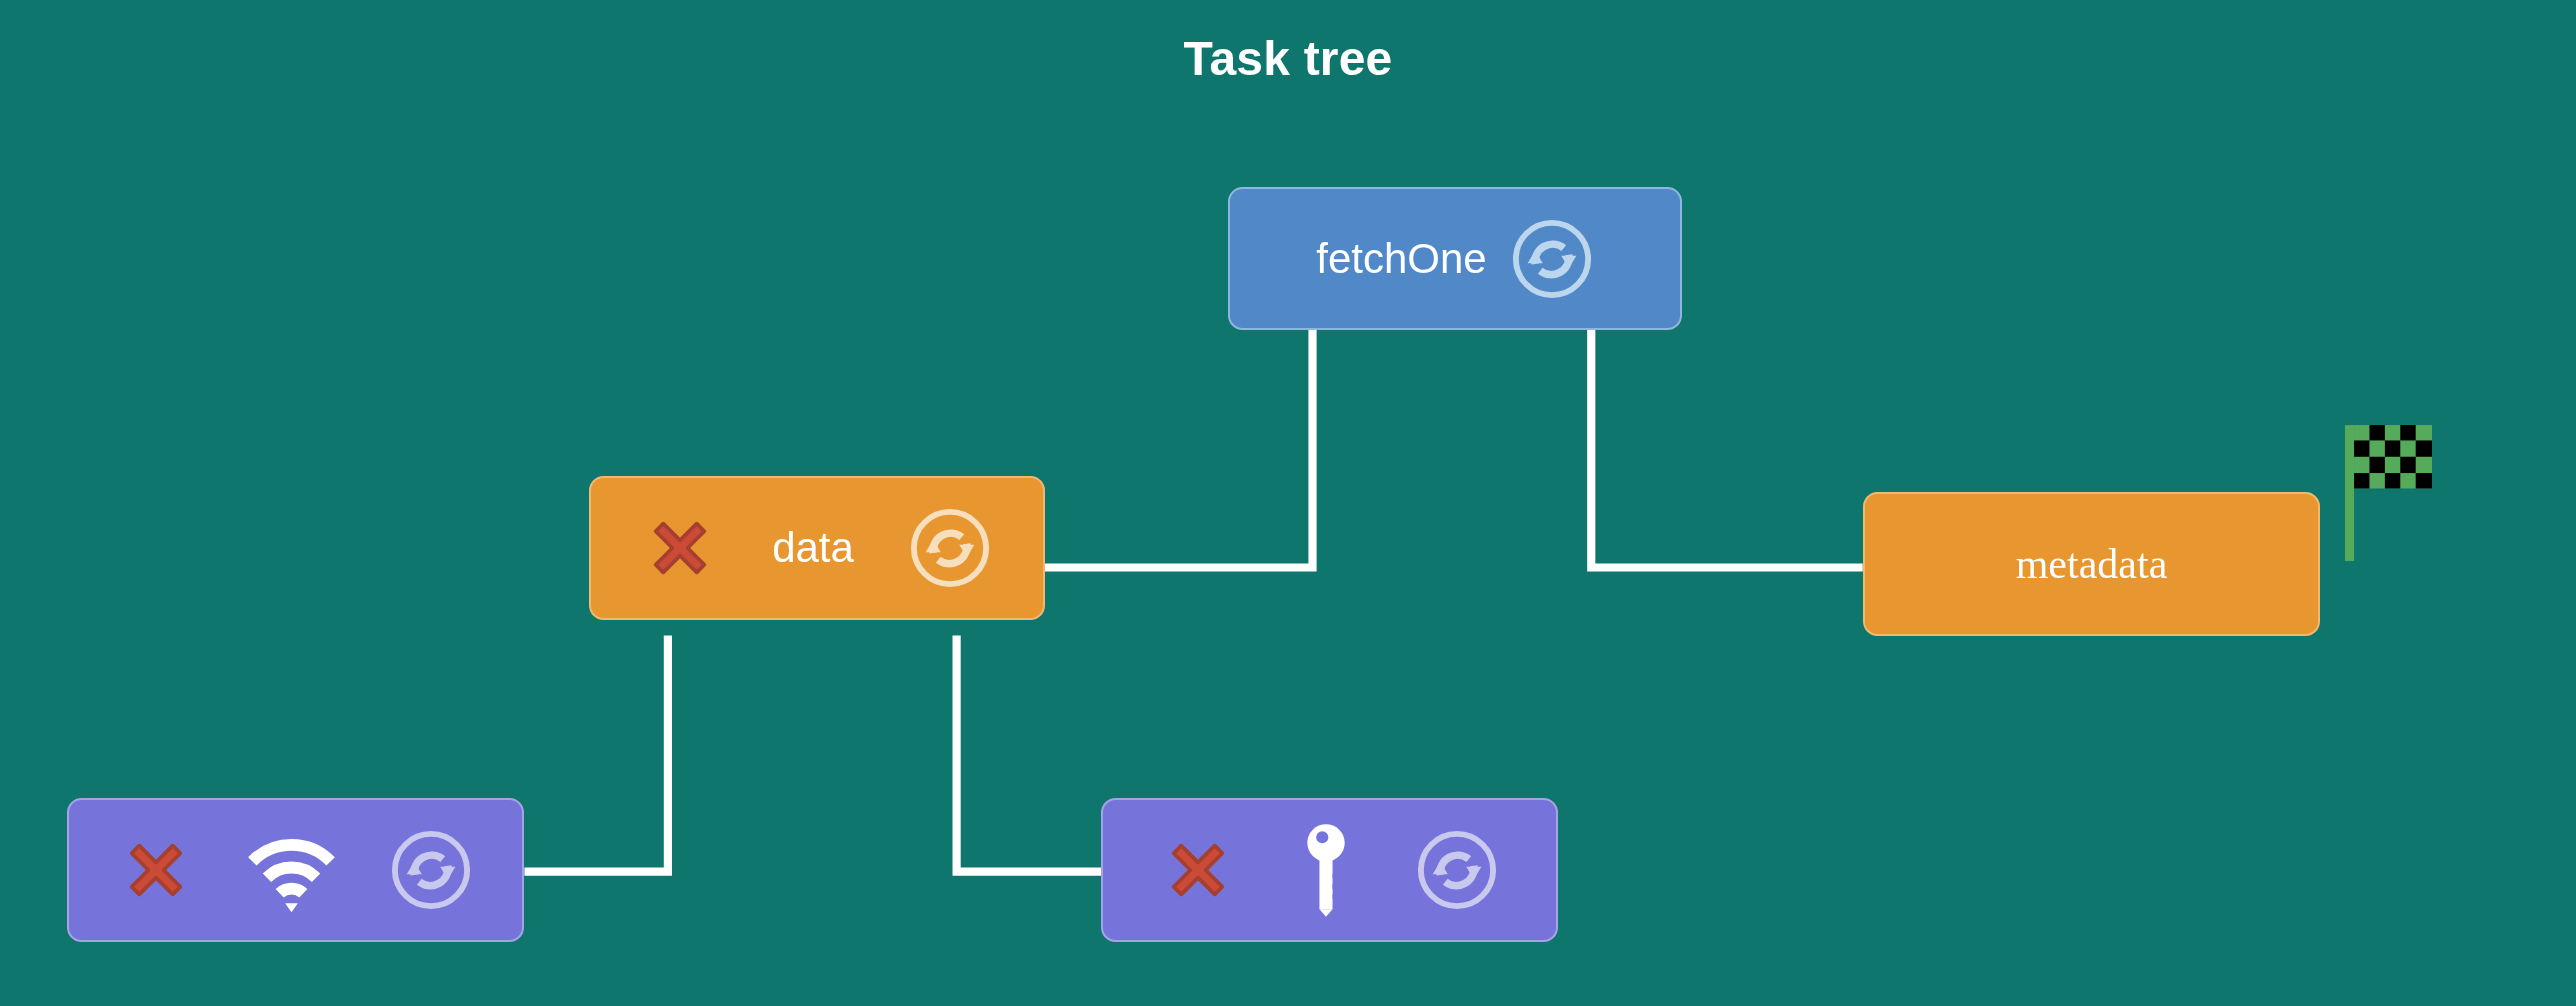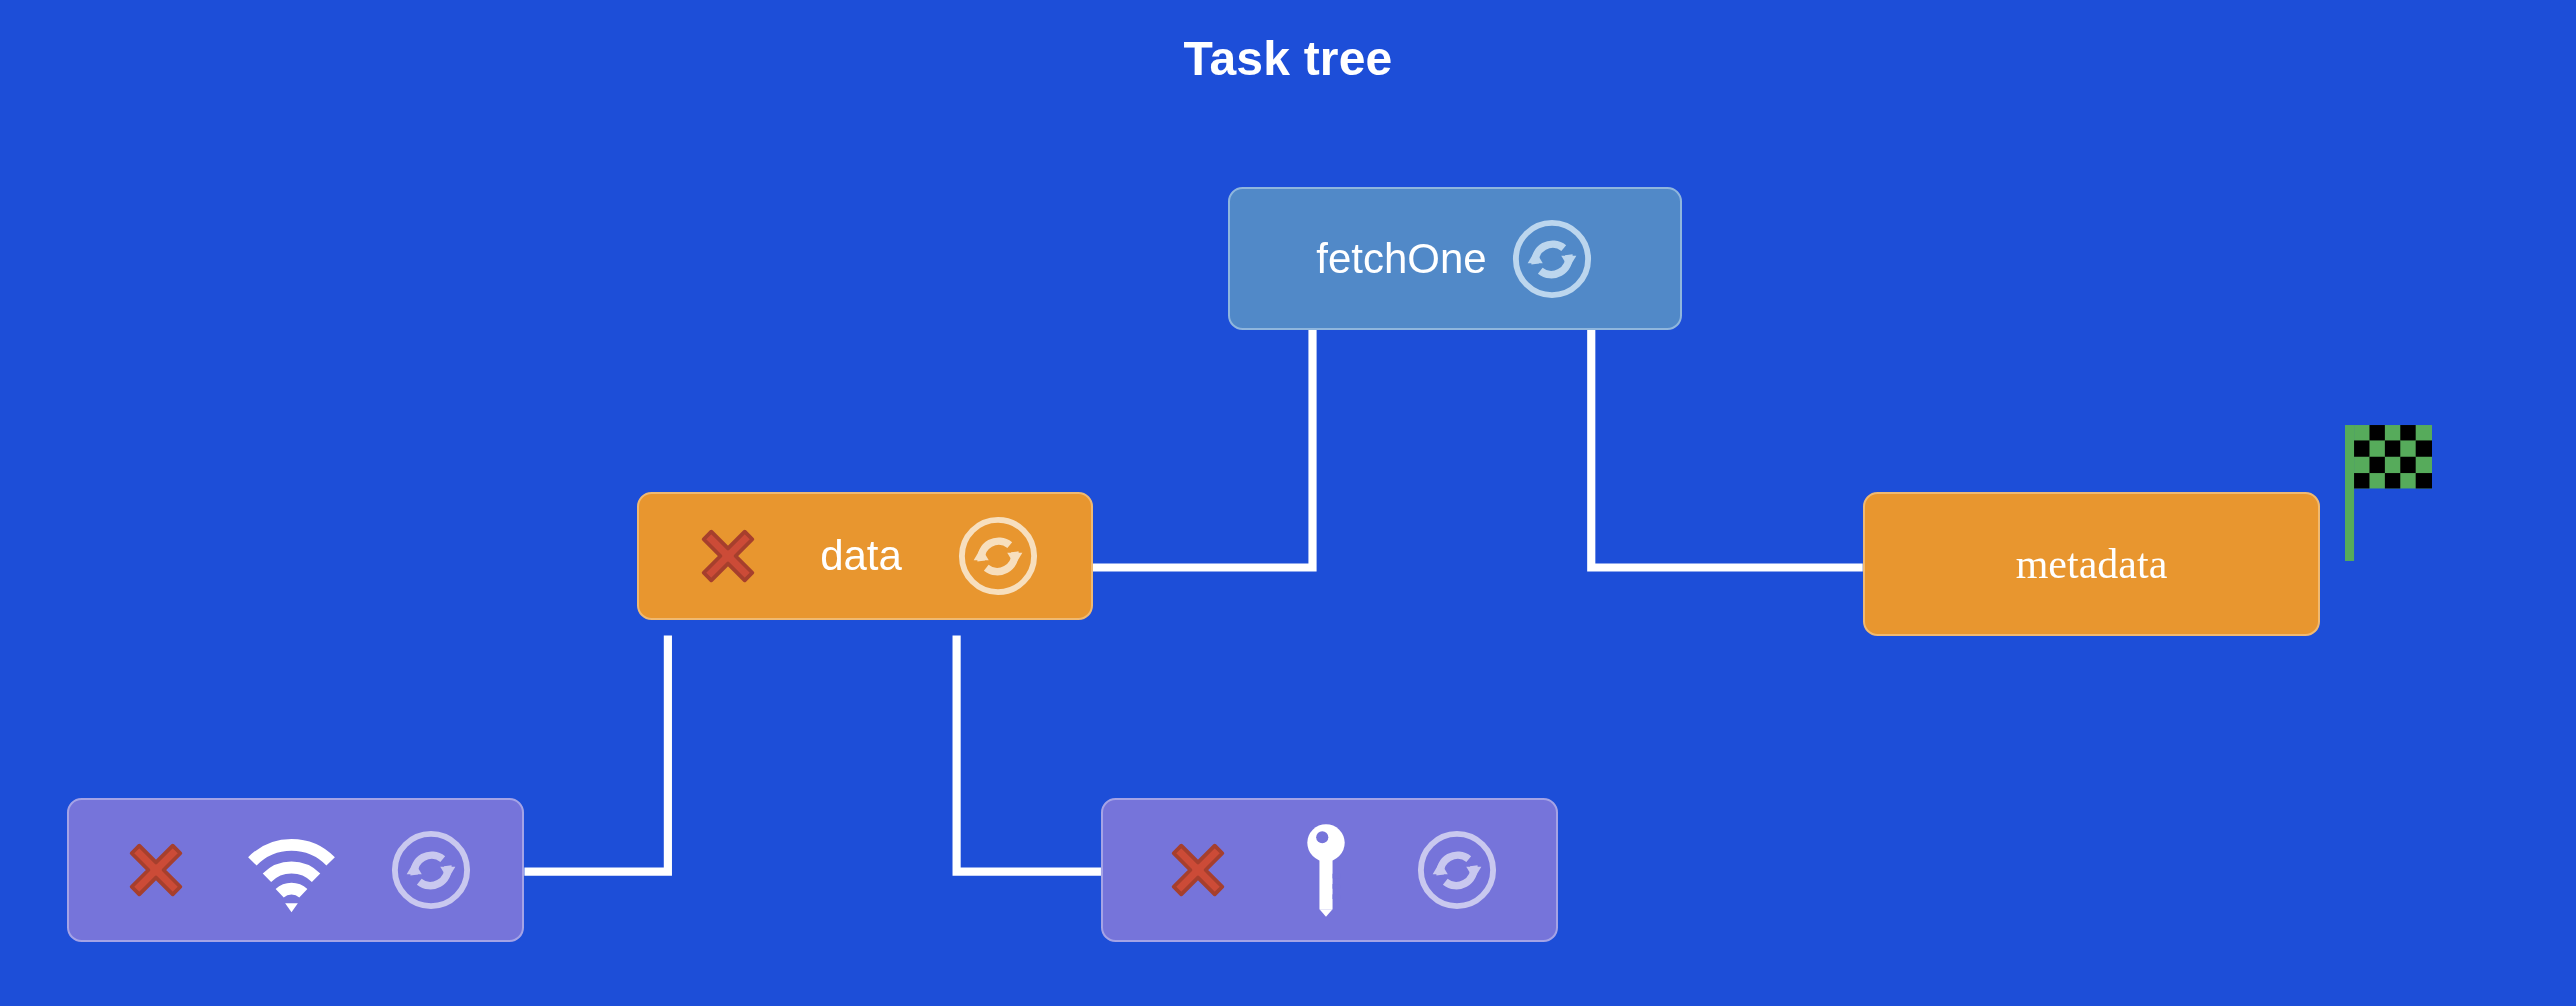--- a/index.html
+++ b/index.html
@@ -14,21 +14,21 @@
     overflow: hidden;
     font-family: "Liberation Sans", sans-serif;
     -webkit-font-smoothing: antialiased;
   }
   #canvas {
     position: absolute;
     left: 0;
     top: 0;
     width: 2576px;
     height: 1006px;
-    background: #1d4ed8;
+    background: #0f766e;
   }
   
   .title {
     position: absolute;
     left: 0;
     top: 35px;
     width: 2576px;
     text-align: center;
     color: #ffffff;
     font-size: 48px;
@@ -117,21 +117,21 @@
           <circle cx="50" cy="50" r="43" fill="none" stroke="#bcd6ee" stroke-width="7"></circle>
           <path d="M 30 56 A 21 21 0 0 1 64 37" fill="none" stroke="#bcd6ee" stroke-width="9" stroke-linecap="butt"></path>
           <path d="M 70 45 A 21 21 0 0 1 36 64" fill="none" stroke="#bcd6ee" stroke-width="9" stroke-linecap="butt"></path>
           <polygon points="21,55 39,55 30,40" fill="#bcd6ee"></polygon>
           <polygon points="79,46 61,46 70,61" fill="#bcd6ee"></polygon>
         </svg>
       </span>
     </div>
   </div>
 
-  <div class="node node-orange" style="left:589px; top:492px; width:456px; height:128px;margin-left:48px;">
+  <div class="node node-orange" style="left:589px; top:476px; width:456px; height:144px;">
     <div class="node-inner" style="justify-content:space-evenly;">
       <span class="slot">
         <svg class="icon-svg" width="76" height="76" viewBox="0 0 100 100">
           <g stroke="#a63f2d" stroke-width="5" stroke-linejoin="round" fill="#cc4b37">
             <polygon points="18,28 28,18 50,40 72,18 82,28 60,50 82,72 72,82 50,60 28,82 18,72 40,50"></polygon>
           </g>
         </svg>
       </span>
       <span class="slot">data</span>
       <span class="slot">

